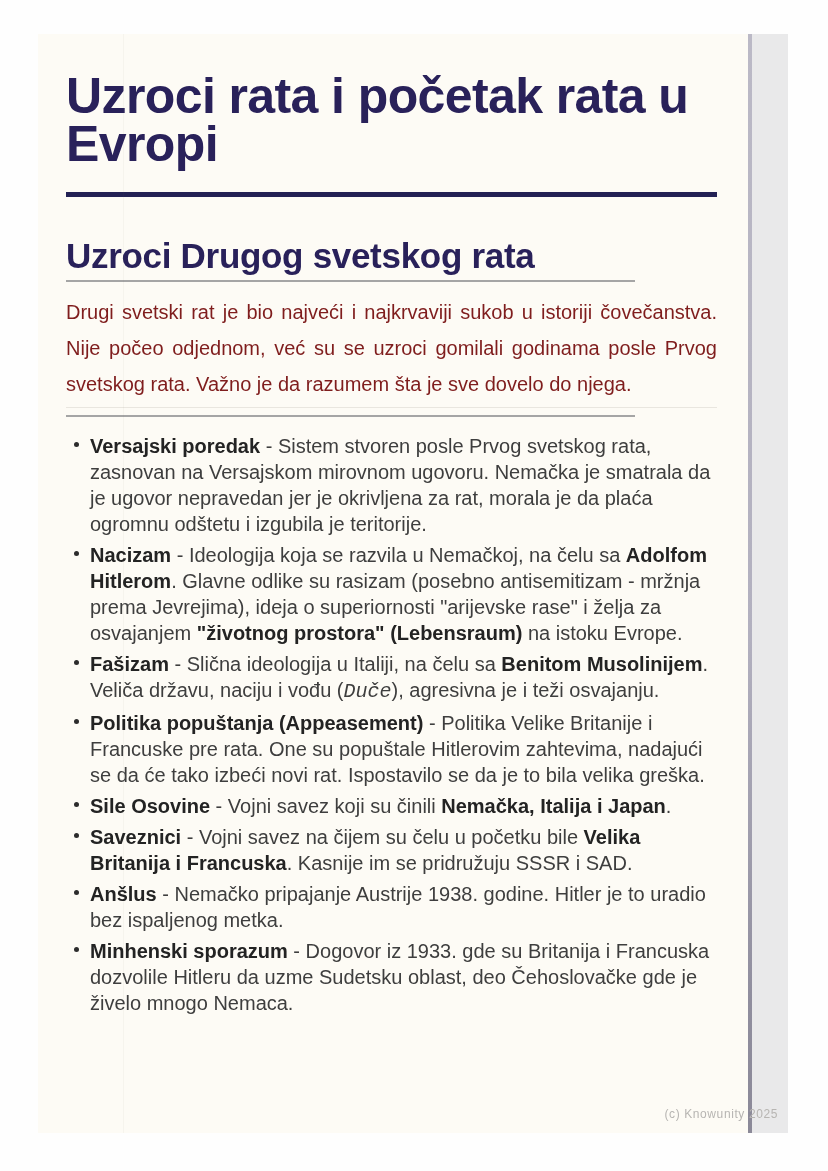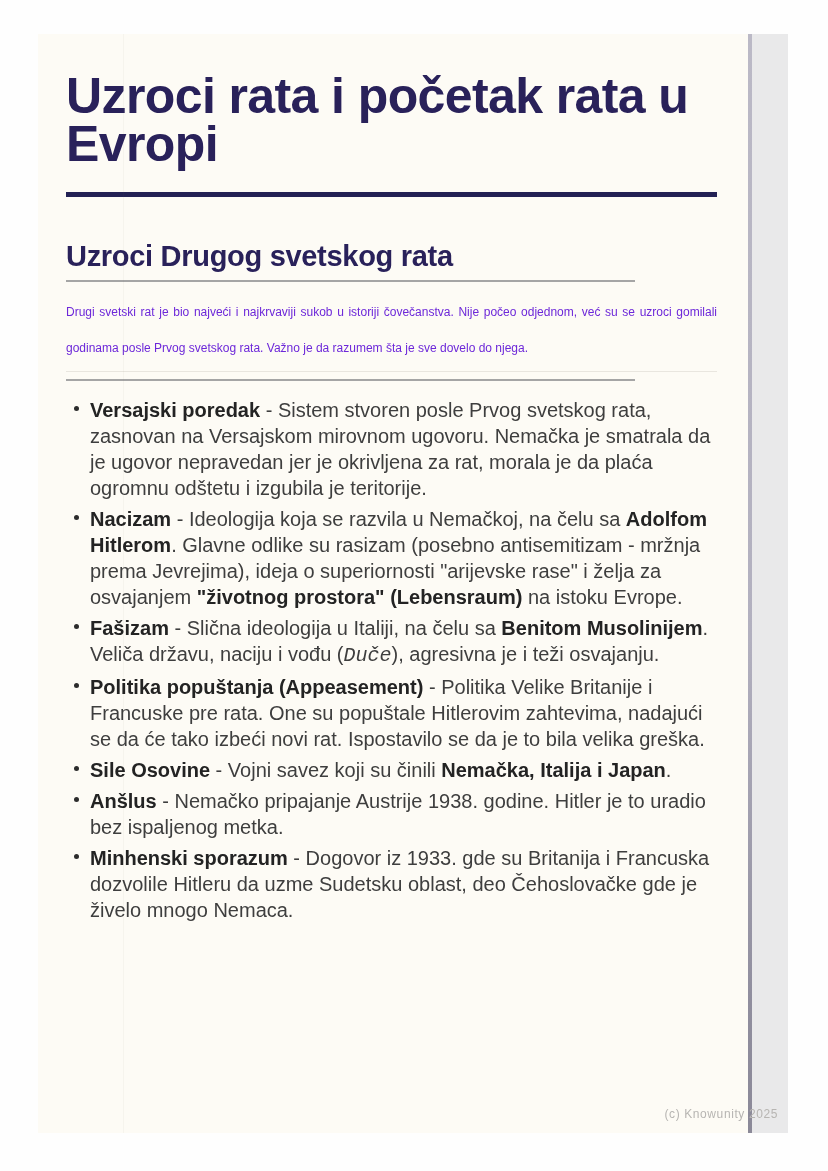--- a/index.html
+++ b/index.html
@@ -25,31 +25,31 @@
     font-size:50px;line-height:48px;font-weight:bold;
     letter-spacing:-0.6px;
     color:#29215a;
   }
   .title-rule{
     height:5px;border:0;margin:24px 0 0 0;width:100%;
     background:#232154;
   }
   h2.section-heading{
     margin:42px 0 0 0;
-    font-size:29px;line-height:34px;font-weight:bold;
+    font-size:35px;line-height:34px;font-weight:bold;
     letter-spacing:-0.3px;
     color:#29215a;
   }
   .heading-rule{
     height:2px;border:0;margin:7px 0 0 0;width:569px;
     background:#a5a5a5;
   }
   p.intro{
     margin:12px 0 0 0;
-    font-size:12px;line-height:36px;color:#6d28d9;
+    font-size:20px;line-height:36px;color:#7f1d1d;
     text-align:justify;
   }
   .soft-divider{
     height:1px;border:0;margin:5px 0 0 0;width:100%;
     background:#e9e6df;
   }
   ul.term-list{
     list-style:none;margin:16px 0 0 0;padding:0;
   }
   ul.term-list li{
@@ -95,20 +95,21 @@
   <hr class="soft-divider">
 
   <hr class="heading-rule">
 
   <ul class="term-list">
       <li><span class="dot"></span><span class="seg-b">Versajski poredak</span><span> - Sistem stvoren posle Prvog svetskog rata, zasnovan na Versajskom mirovnom ugovoru. Nemačka je smatrala da je ugovor nepravedan jer je okrivljena za rat, morala je da plaća ogromnu odštetu i izgubila je teritorije.</span></li>
       <li><span class="dot"></span><span class="seg-b">Nacizam</span><span> - Ideologija koja se razvila u Nemačkoj, na čelu sa </span><span class="seg-b">Adolfom Hitlerom</span><span>. Glavne odlike su rasizam (posebno antisemitizam - mržnja prema Jevrejima), ideja o superiornosti "arijevske rase" i želja za osvajanjem </span><span class="seg-b">"životnog prostora" (Lebensraum)</span><span> na istoku Evrope.</span></li>
       <li><span class="dot"></span><span class="seg-b">Fašizam</span><span> - Slična ideologija u Italiji, na čelu sa </span><span class="seg-b">Benitom Musolinijem</span><span>. Veliča državu, naciju i vođu (</span><span class="seg-i">Duče</span><span>), agresivna je i teži osvajanju.</span></li>
       <li><span class="dot"></span><span class="seg-b">Politika popuštanja (Appeasement)</span><span> - Politika Velike Britanije i Francuske pre rata. One su popuštale Hitlerovim zahtevima, nadajući se da će tako izbeći novi rat. Ispostavilo se da je to bila velika greška.</span></li>
       <li><span class="dot"></span><span class="seg-b">Sile Osovine</span><span> - Vojni savez koji su činili </span><span class="seg-b">Nemačka, Italija i Japan</span><span>.</span></li>
+      <li><span class="dot"></span><span class="seg-b">Saveznici</span><span> - Vojni savez na čijem su čelu u početku bile </span><span class="seg-b">Velika Britanija i Francuska</span><span>. Kasnije im se pridružuju SSSR i SAD.</span></li>
       <li><span class="dot"></span><span class="seg-b">Anšlus</span><span> - Nemačko pripajanje Austrije 1938. godine. Hitler je to uradio bez ispaljenog metka.</span></li>
       <li><span class="dot"></span><span class="seg-b">Minhenski sporazum</span><span> - Dogovor iz 1933. gde su Britanija i Francuska dozvolile Hitleru da uzme Sudetsku oblast, deo Čehoslovačke gde je živelo mnogo Nemaca.</span></li>
     </ul>
 
 </div>
 
 <div class="scroll-track"></div>
 <div class="scroll-thumb"></div>
 
 <div class="footer-credit">(c) Knowunity 2025</div>

